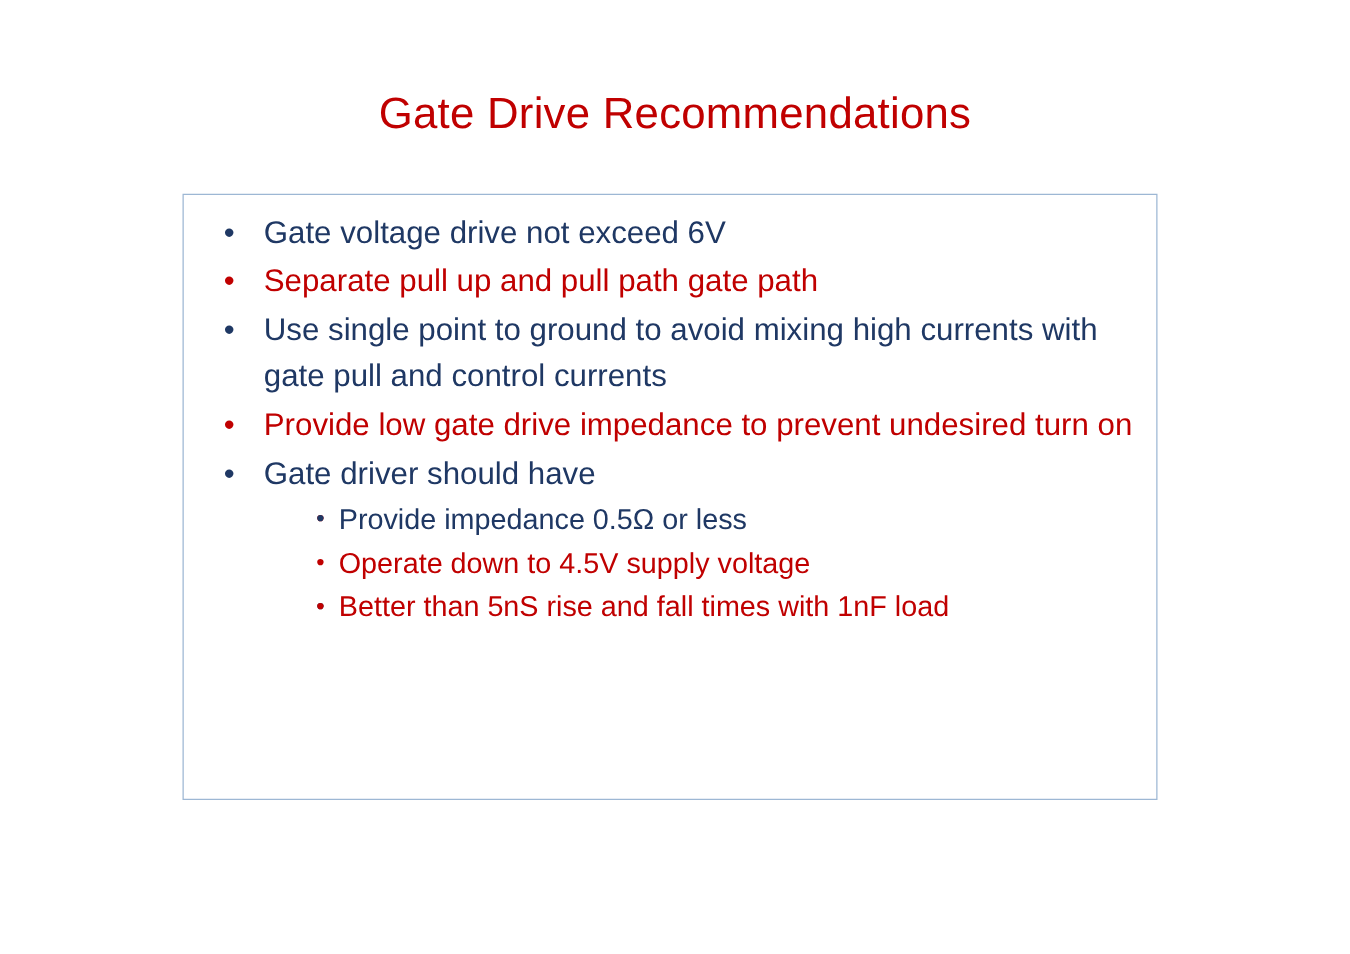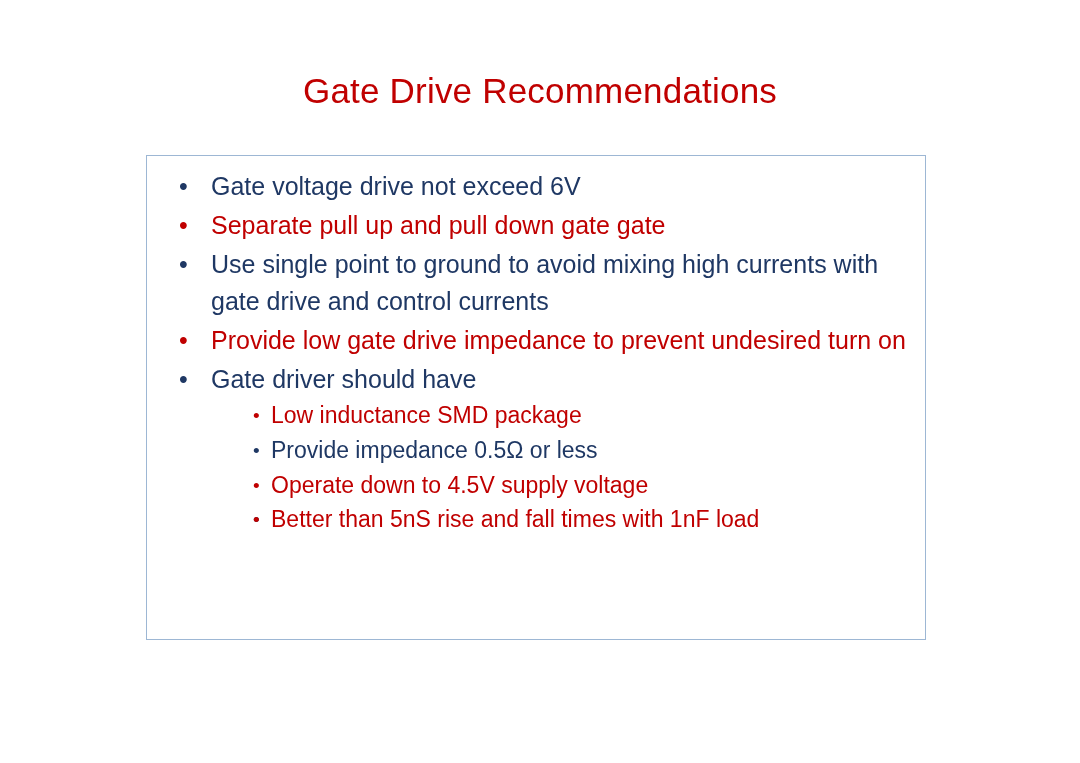--- a/index.html
+++ b/index.html
@@ -95,43 +95,42 @@
   <div class="content-box">
     <ul class="level1">
 
       <li>
         <span class="bullet c-blue">•</span>
         <span class="c-blue">Gate voltage drive not exceed 6V</span>
       </li>
 
       <li>
         <span class="bullet c-red">•</span>
-        <span class="c-red">Separate pull up and pull down gate gate</span>
+        <span class="c-red">Separate pull up and pull path gate path</span>
       </li>
 
       <li>
         <span class="bullet c-blue">•</span>
-        <span class="c-blue">Use single point to ground to avoid mixing high currents with gate drive and control currents</span>
+        <span class="c-blue">Use single point to ground to avoid mixing high currents with gate pull and control currents</span>
       </li>
 
       <li>
         <span class="bullet c-red">•</span>
         <span class="c-red">Provide low gate drive impedance to prevent undesired turn on</span>
       </li>
 
       <li>
         <span class="bullet c-blue">•</span>
         <span class="c-blue">Gate driver should have</span>
 
         <div class="sub-wrap">
           <ul class="level2">
 
             <li>
               <span class="bullet c-red">•</span>
-              <span class="c-red">Low inductance SMD package</span>
             </li>
 
             <li>
               <span class="bullet c-blue">•</span>
               <span class="c-blue">Provide impedance 0.5Ω or less</span>
             </li>
 
             <li>
               <span class="bullet c-red">•</span>
               <span class="c-red">Operate down to 4.5V supply voltage</span>

